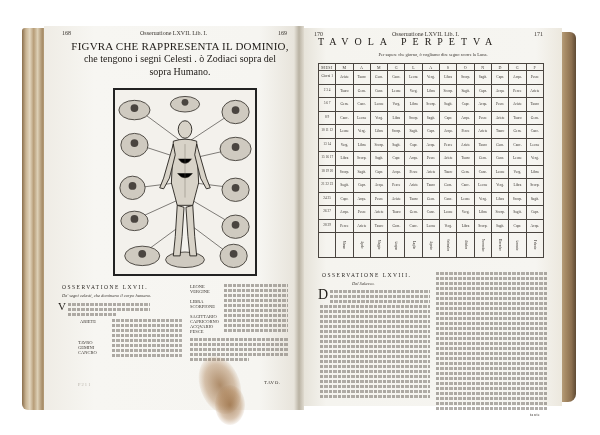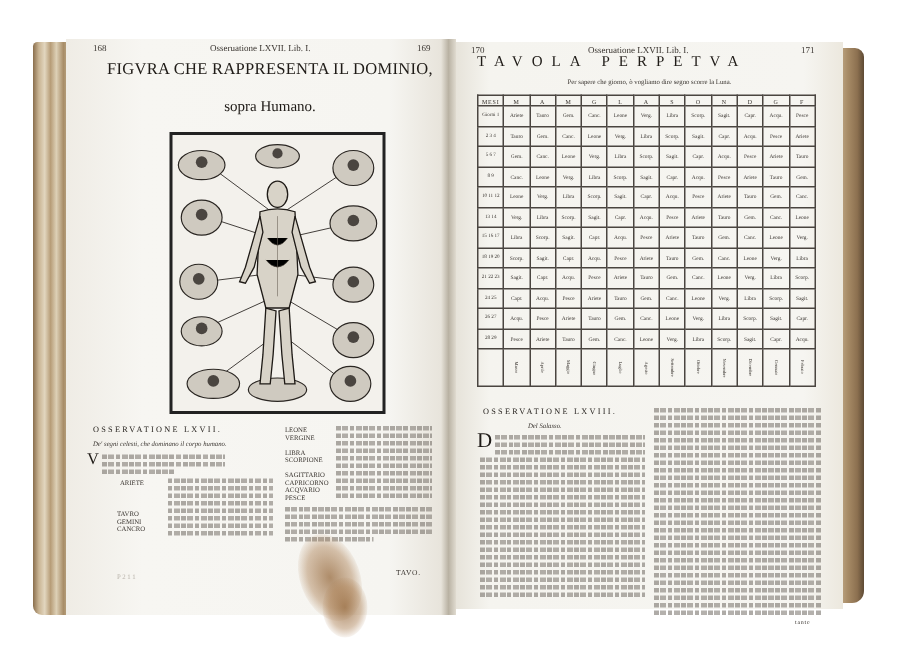--- a/index.html
+++ b/index.html
@@ -40,20 +40,21 @@
 
   <div class="page-left"></div>
   <div class="page-right"></div>
   <div class="gutter"></div>
 
   <span class="runhead" style="left:62px;top:30px;">168</span>
   <span class="runhead" style="left:140px;top:30px;">Osseruatione LXVII. Lib. I.</span>
   <span class="runhead" style="left:278px;top:30px;">169</span>
 
   <div class="title-main">FIGVRA CHE RAPPRESENTA IL DOMINIO,</div>
+  <div class="title-sub" style="top:53px;">che tengono i segni Celesti . ò Zodiaci sopra del</div>
   <div class="title-sub" style="top:66px;">sopra Humano.</div>
 
   <div class="woodcut">
     <svg viewBox="0 0 144 188">
       <g stroke="#2a2622" stroke-width="0.6" fill="none">
         <line x1="72" y1="55" x2="22" y2="18"></line>
           <line x1="72" y1="55" x2="122" y2="22"></line>
         <line x1="68" y1="70" x2="22" y2="55"></line>
           <line x1="78" y1="70" x2="122" y2="60"></line>
         <line x1="62" y1="95" x2="22" y2="100"></line>

